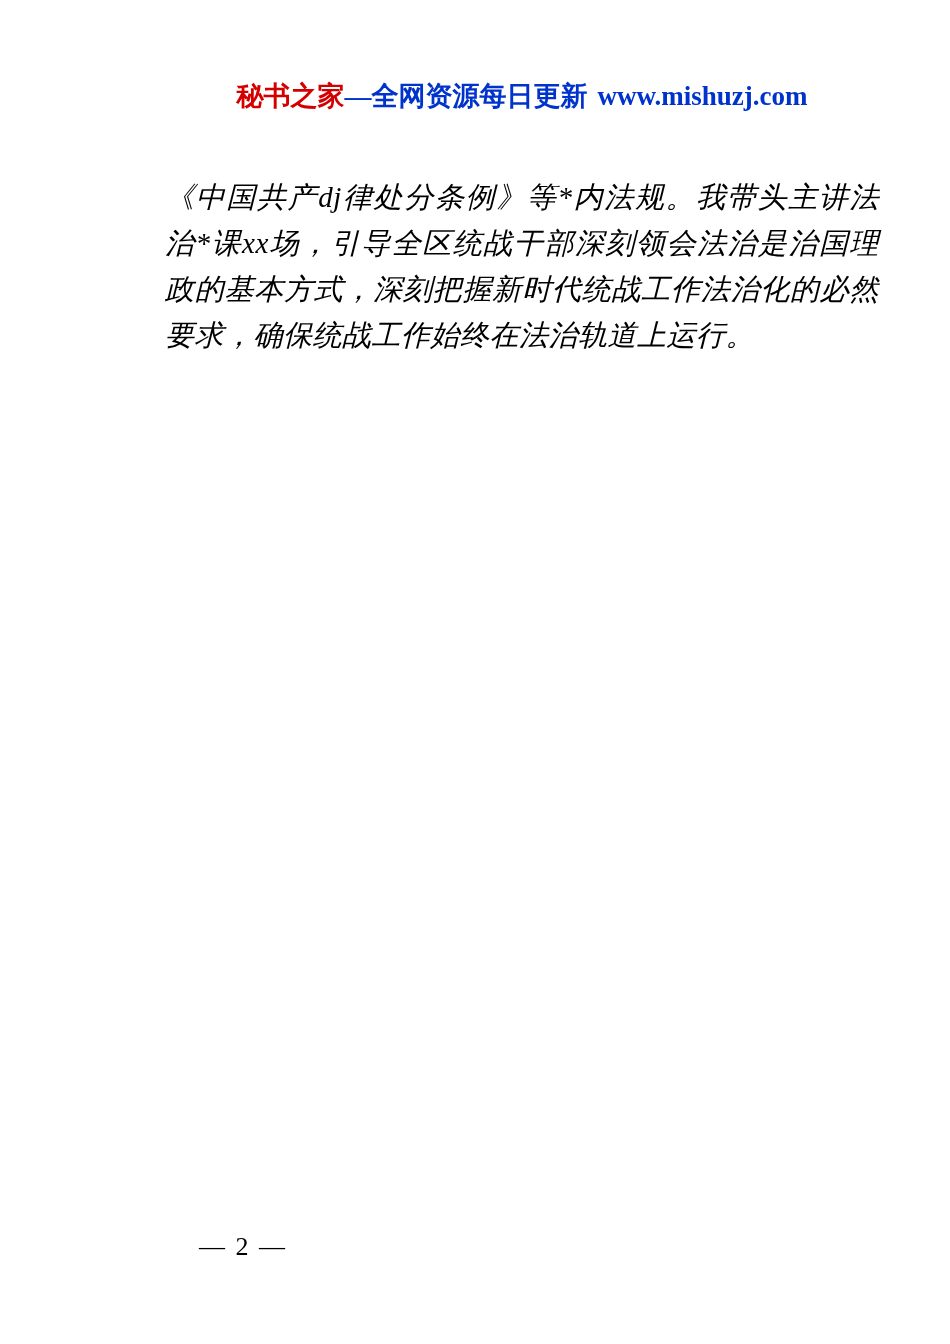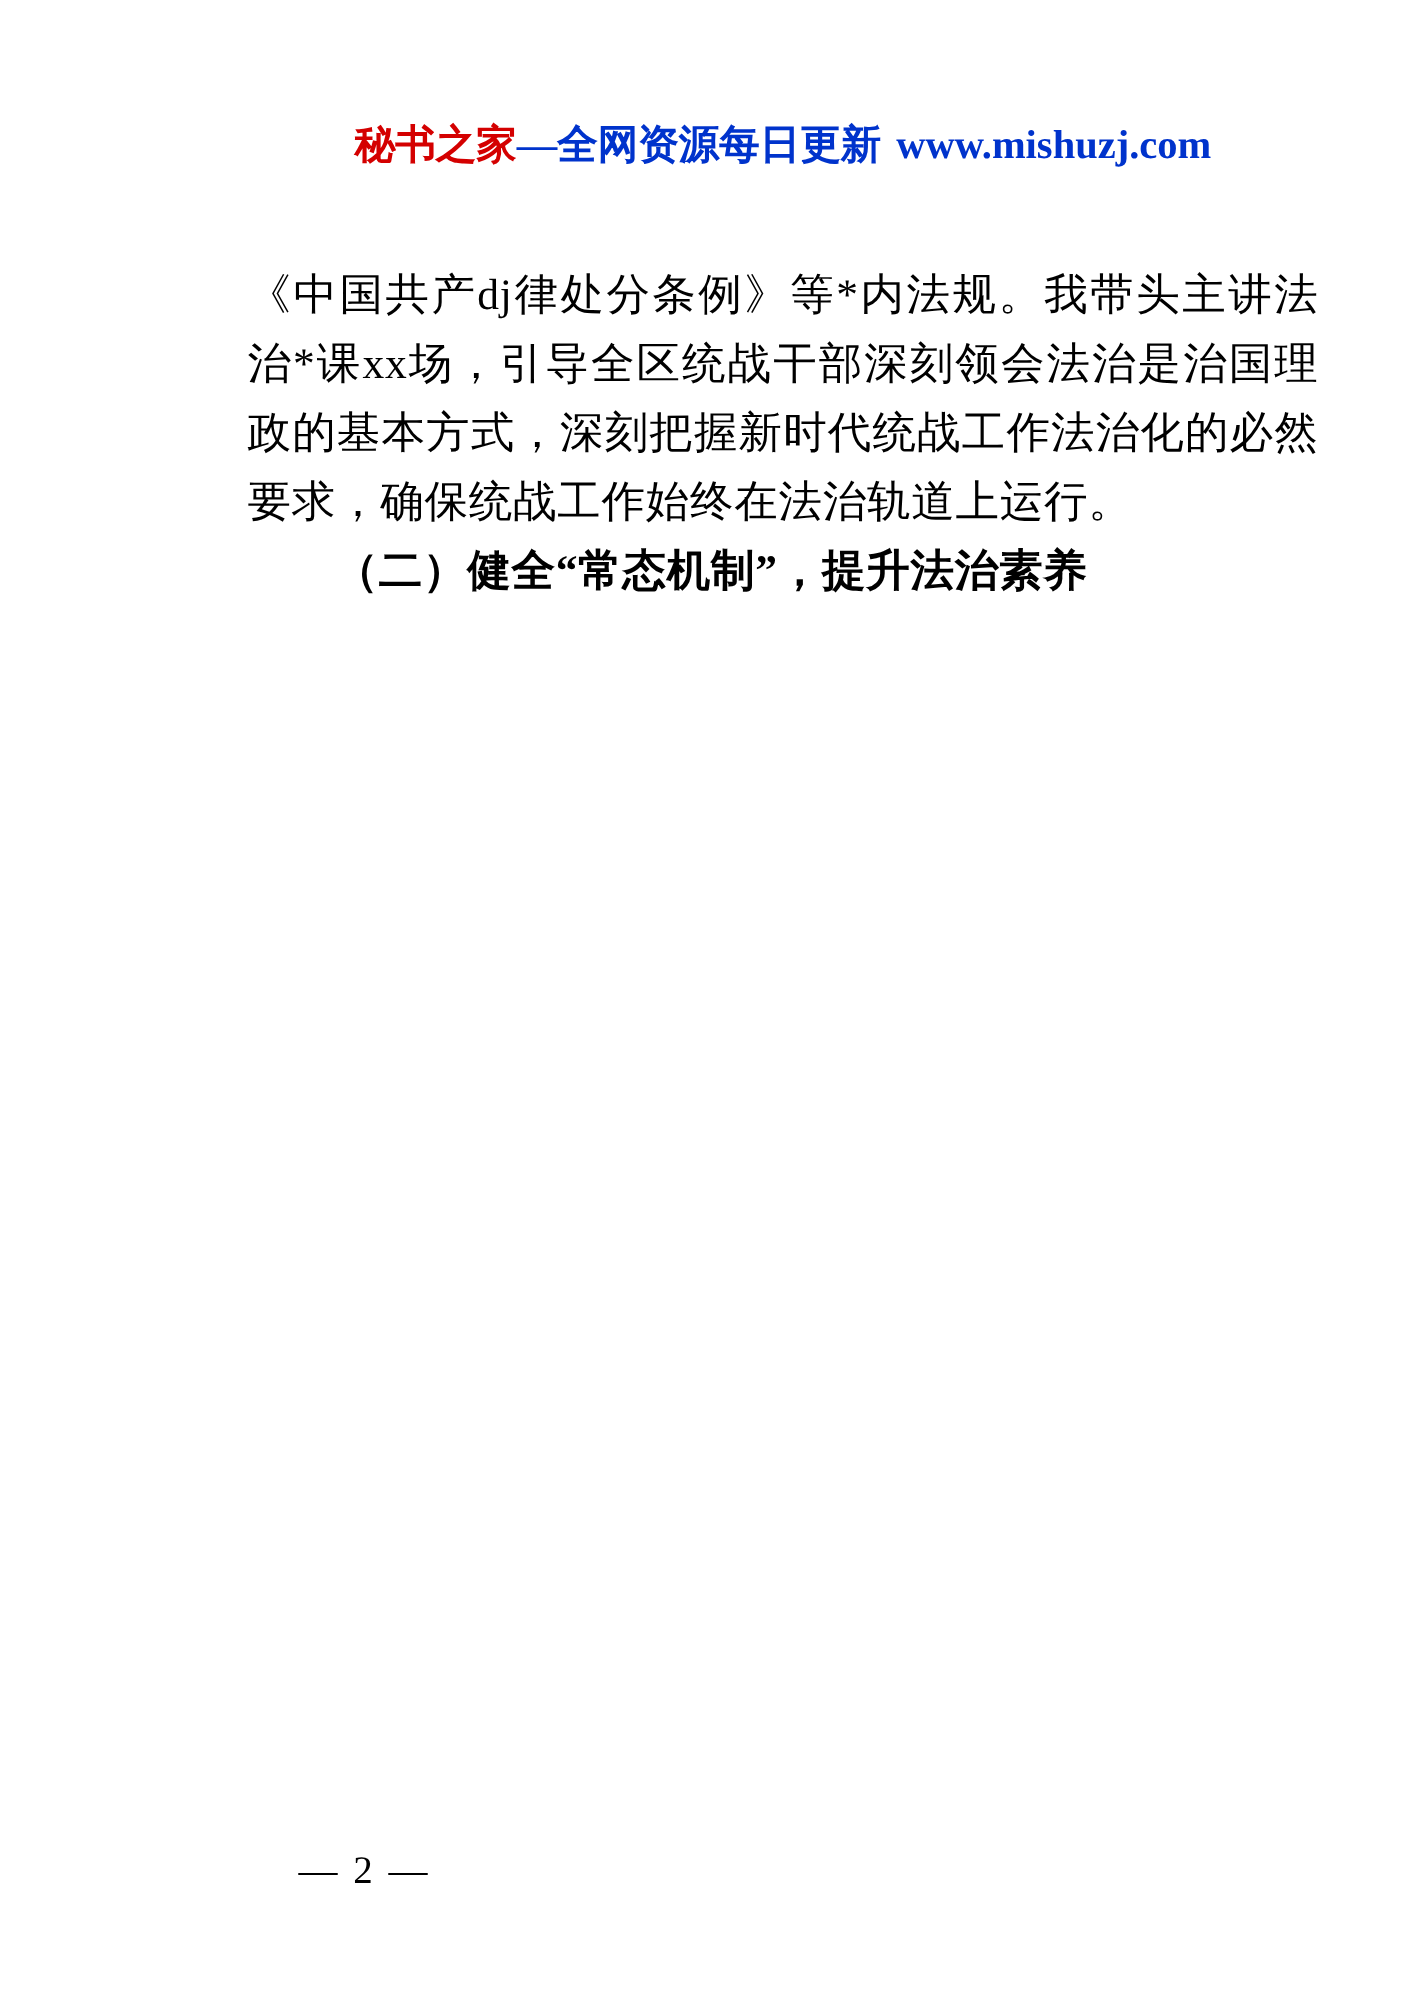--- a/index.html
+++ b/index.html
@@ -35,20 +35,21 @@
     text-decoration: none;
     margin-left: 10px;
     cursor: pointer;
   }
   .doc-body {
     font-size: 29px;
     line-height: 46px;
     text-align: justify;
     text-justify: inter-ideograph;
     letter-spacing: 0.5px;
+    font-style: italic;
   }
   .doc-body p { margin: 0; padding: 0; }
   .doc-body p.indent { text-indent: 2em; }
   .doc-body p.heading { font-weight: bold; }
   .seg.bold { font-weight: bold; }
   .page-footer {
     position: absolute;
     left: 152px;
     bottom: 82px;
     font-size: 26px;
@@ -60,20 +61,19 @@
 <body>
 
 <div class="page">
 
   <header class="site-header">
     <span class="brand">秘书之家</span><span class="tagline">—全网资源每日更新</span><a class="site-url">www.mishuzj.com</a>
   </header>
 
   <main class="doc-body">
       <p class="body"><span class="seg">《中国共产dj律处分条例》等*内法规。我带头主讲法治*课xx场，引导全区统战干部深刻领会法治是治国理政的基本方式，深刻把握新时代统战工作法治化的必然要求，确保统战工作始终在法治轨道上运行。</span></p>
-      <p class="heading indent"><span class="seg bold">（二）健全“常态机制”，提升法治素养</span></p>
     </main>
 
   <footer class="page-footer">
     <span>— 2 —</span>
   </footer>
 
 </div>
 
 </body></html>

